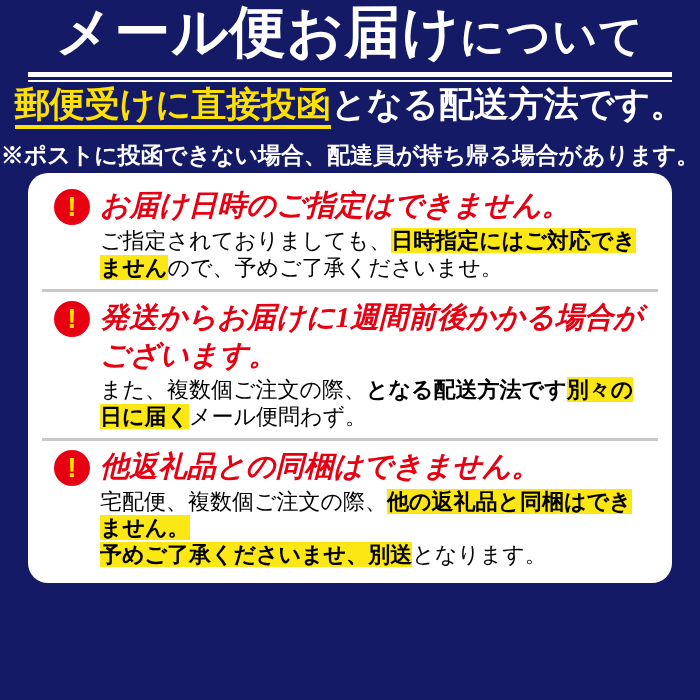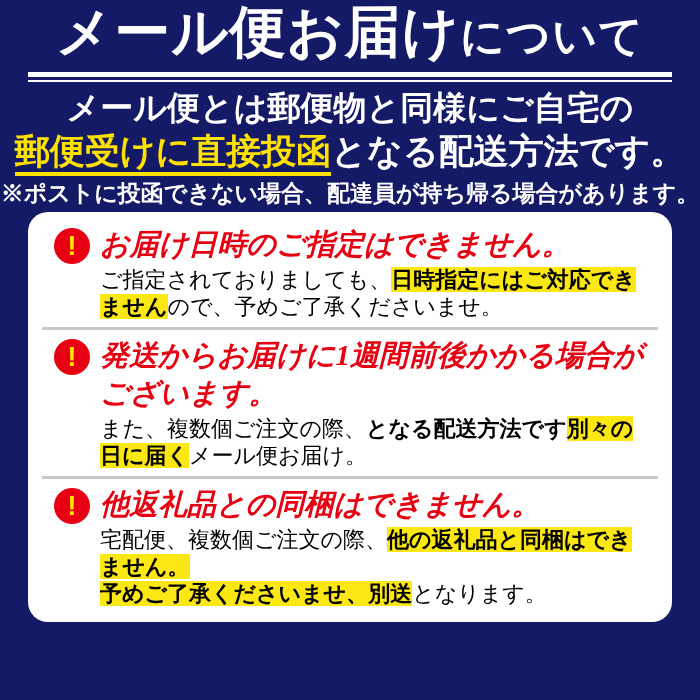--- a/index.html
+++ b/index.html
@@ -29,21 +29,21 @@
   
   .intro { text-align: center; font-weight: 600; }
   .intro-line1 { margin-top: 7px; font-size: 33px; line-height: 1.2; white-space: nowrap; }
   .intro-line2 { font-size: 35px; line-height: 1.3; white-space: nowrap; }
   .yellow-underline {
     color: #ffe100;
     font-weight: bold;
     border-bottom: 4px solid #ffe100;
     padding-bottom: 1px;
   }
-  .intro-note { margin-top: 6px; font-size: 23px; line-height: 1.2; white-space: nowrap; }
+  .intro-note { margin-top: 14px; font-size: 23px; line-height: 1.2; white-space: nowrap; }
 
   
   .notice-box {
     background: #ffffff;
     margin: 4px 28px 0;
     border-radius: 20px;
     padding: 14px 20px 14px;
     color: #1c1c1c;
   }
   .notice { position: relative; padding-left: 52px; }
@@ -92,39 +92,38 @@
   <h1 class="title">
     <span class="title-main">メール便お届け</span><span class="title-suffix">について</span>
   </h1>
 
   <div class="double-rule">
     <div class="rule-thick"></div>
     <div class="rule-thin"></div>
   </div>
 
   <section class="intro">
-    <p class="intro-line1">メール便とは郵便物と同様にご自宅の</p>
     <p class="intro-line2"><span class="yellow-underline">郵便受けに直接投函</span><span>となる配送方法です。</span></p>
     <p class="intro-note">※ポストに投函できない場合、配達員が持ち帰る場合があります。</p>
   </section>
 
   <main class="notice-box">
 
     <section class="notice">
       <span class="alert-icon">!</span>
       <h2 class="notice-heading">お届け日時のご指定はできません。</h2>
       <p class="notice-body"><span class="seg-plain">ご指定されておりましても、</span><span class="seg-highlight">日時指定にはご対応できません</span><span class="seg-plain">ので、予めご了承くださいませ。</span></p>
     </section>
 
     <hr class="sep">
 
     <section class="notice">
       <span class="alert-icon">!</span>
       <h2 class="notice-heading">発送からお届けに1週間前後かかる場合がございます。</h2>
-      <p class="notice-body"><span class="seg-plain">また、複数個ご注文の際、</span><span class="seg-bold">となる配送方法です</span><span class="seg-highlight">別々の日に届く</span><span class="seg-plain">メール便お届け。</span></p>
+      <p class="notice-body"><span class="seg-plain">また、複数個ご注文の際、</span><span class="seg-bold">となる配送方法です</span><span class="seg-highlight">別々の日に届く</span><span class="seg-plain">メール便問わず。</span></p>
     </section>
 
     <hr class="sep">
 
     <section class="notice">
       <span class="alert-icon">!</span>
       <h2 class="notice-heading">他返礼品との同梱はできません。</h2>
       <p class="notice-body"><span class="seg-plain">宅配便、複数個ご注文の際、</span><span class="seg-highlight">他の返礼品と同梱はできません。</span><br><span class="seg-highlight">予めご了承くださいませ、別送</span><span class="seg-plain">となります。</span></p>
     </section>
 

